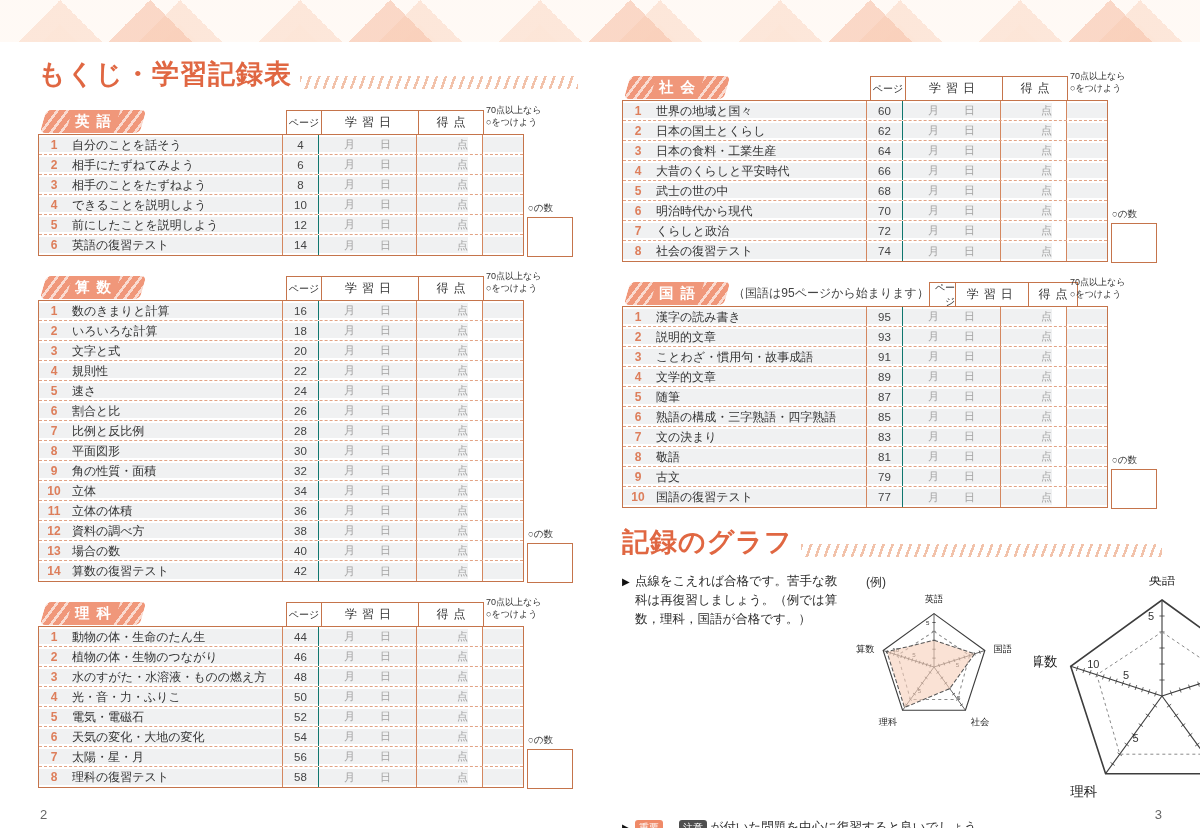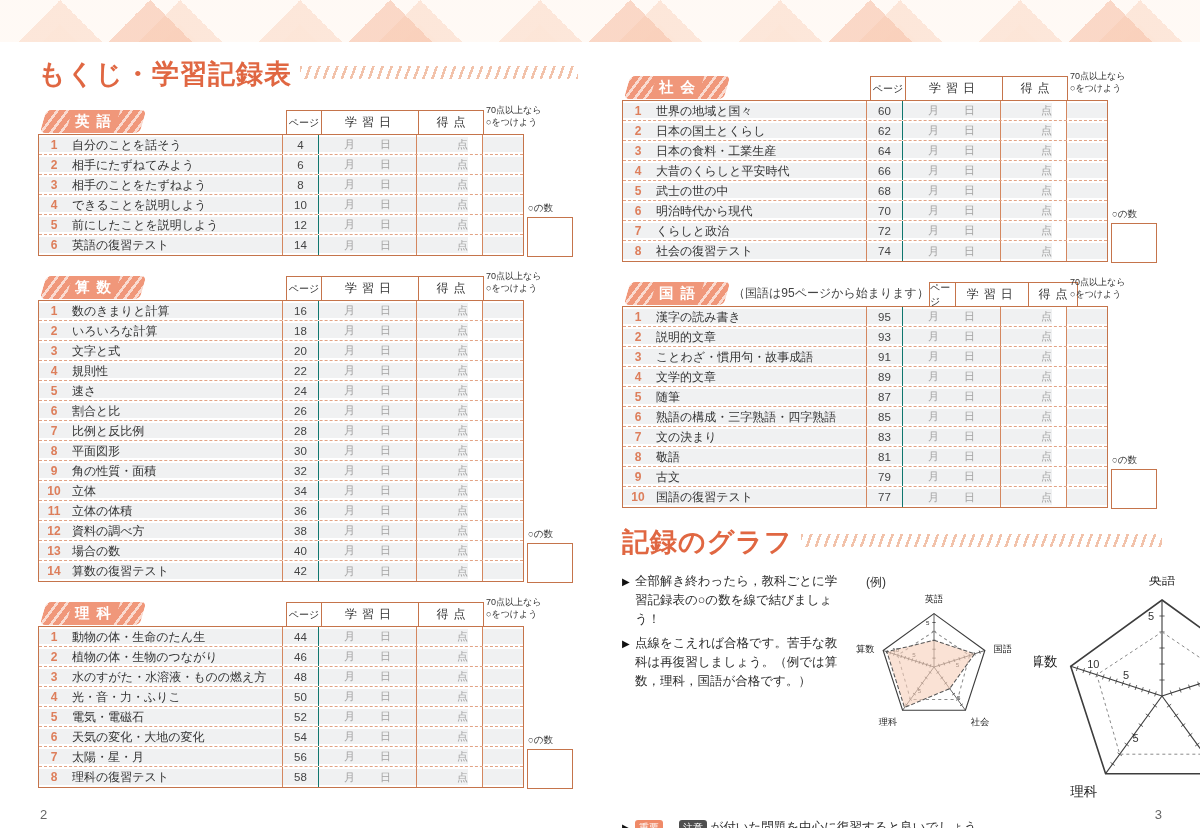--- a/index.html
+++ b/index.html
@@ -10,37 +10,37 @@
     background-image:
       conic-gradient(from 135deg at 50% 0%, rgba(248,198,174,.65) 90deg, rgba(0,0,0,0) 90deg),
       conic-gradient(from 135deg at 50% 0%, rgba(252,226,211,.8) 90deg, rgba(0,0,0,0) 90deg),
       conic-gradient(from -45deg at 50% 100%, rgba(255,250,246,.9) 90deg, rgba(0,0,0,0) 90deg);
     background-size:240px 84px,120px 84px,120px 84px;
     background-position:30px 0,0 0,60px 0;background-repeat:repeat-x;}
   .content{display:flex;padding:12px 38px 0;gap:44px;}
   .col{width:540px;}
   .col-right{padding-top:16px;}
   
-  .sec-title{display:flex;align-items:center;gap:8px;margin:2px 0 12px;}
+  .sec-title{display:flex;align-items:flex-end;gap:8px;margin:2px 0 12px;}
   .sec-title .txt{font-size:27px;font-weight:bold;color:#e06742;letter-spacing:1px;white-space:nowrap;}
   .sec-title .hatch{flex:1;height:13px;margin-bottom:3px;
     background:repeating-linear-gradient(110deg,#f2c2aa 0 2.5px,rgba(0,0,0,0) 2.5px 8.5px);}
   
   .stable{width:486px;margin-bottom:14px;position:relative;}
   .shead{display:flex;align-items:flex-end;height:30px;position:relative;}
   .ribbon{height:23px;min-width:100px;margin:0 6px 1px 5px;background:
       repeating-linear-gradient(115deg,rgba(255,255,255,.65) 0 3px,rgba(255,255,255,0) 3px 9px) left center/26px 100% no-repeat,
       repeating-linear-gradient(115deg,rgba(255,255,255,.65) 0 3px,rgba(255,255,255,0) 3px 9px) right center/26px 100% no-repeat,
       #f0977a;border-radius:5px;transform:skewX(-16deg);display:flex;align-items:center;justify-content:center;}
   .ribbon .sname{transform:skewX(16deg);color:#fff;font-weight:bold;font-size:14.5px;letter-spacing:7px;padding-left:7px;}
   .snote{font-size:12px;color:#444;margin-bottom:4px;white-space:nowrap;}
   .hspace{flex:1;}
   .hcell{box-sizing:border-box;height:25px;background:#fff;border:1px solid #c5744b;margin-bottom:-1px;
          display:flex;align-items:center;justify-content:center;color:#333;}
-  .hc-page{width:36px;font-size:10px;}
+  .hc-page{width:36px;font-size:10px;text-align:right;}
   .hc-date{width:98px;margin-left:-1px;font-size:12px;letter-spacing:5px;padding-left:1px;}
   .hc-score{width:66px;margin-left:-1px;font-size:12px;letter-spacing:5px;padding-left:5px;}
   .hend{width:40px;}
   .hnote{position:absolute;left:100%;margin-left:-38px;top:0;width:82px;font-size:9px;line-height:1.35;color:#333;}
   .sbody{position:relative;border:1.5px solid #c5744b;background:#fff;}
   .srow{display:flex;height:20px;box-sizing:border-box;border-bottom:1px dashed #e2a385;font-size:12px;}
   .srow.last{border-bottom:none;}
   .srow>*{background:#f0f1f2;background-clip:content-box;padding:2px 0;box-sizing:border-box;
           display:flex;align-items:center;}
   .c-title{flex:1;border-right:1px solid #d4875f;}
@@ -896,21 +896,20 @@
   </div>
         </div>
 
       <div class="sec-title" style="margin-top:16px;">
         <span class="txt">記録のグラフ</span>
         <span class="hatch"></span>
       </div>
 
       <div class="graph-body">
         <div>
-          <div class="bullet">全部解き終わったら，教科ごとに学習記録表の○の数を線で結びましょう！</div>
           <div class="bullet">点線をこえれば合格です。苦手な教科は再復習しましょう。（例では算数，理科，国語が合格です。）</div>
         </div>
         <div class="example">
           <div class="example-label">(例)</div>
           <svg id="chart-example" width="172" height="150" viewBox="0 0 162 146">
               <polygon points="81.0,22.0 130.5,57.9 111.6,116.1 50.4,116.1 31.5,57.9" fill="none" stroke="#3d3d3d" stroke-width="1.1"></polygon>
               <line x1="81" y1="74" x2="81" y2="22" stroke="#3d3d3d" stroke-width="0.77"></line>
               <line x1="79.4" y1="65.33333333333333" x2="82.6" y2="65.33333333333333" stroke="#3d3d3d" stroke-width="0.8"></line>
               <line x1="79.4" y1="56.66666666666667" x2="82.6" y2="56.66666666666667" stroke="#3d3d3d" stroke-width="0.8"></line>
               <line x1="79.4" y1="48" x2="82.6" y2="48" stroke="#3d3d3d" stroke-width="0.8"></line>

